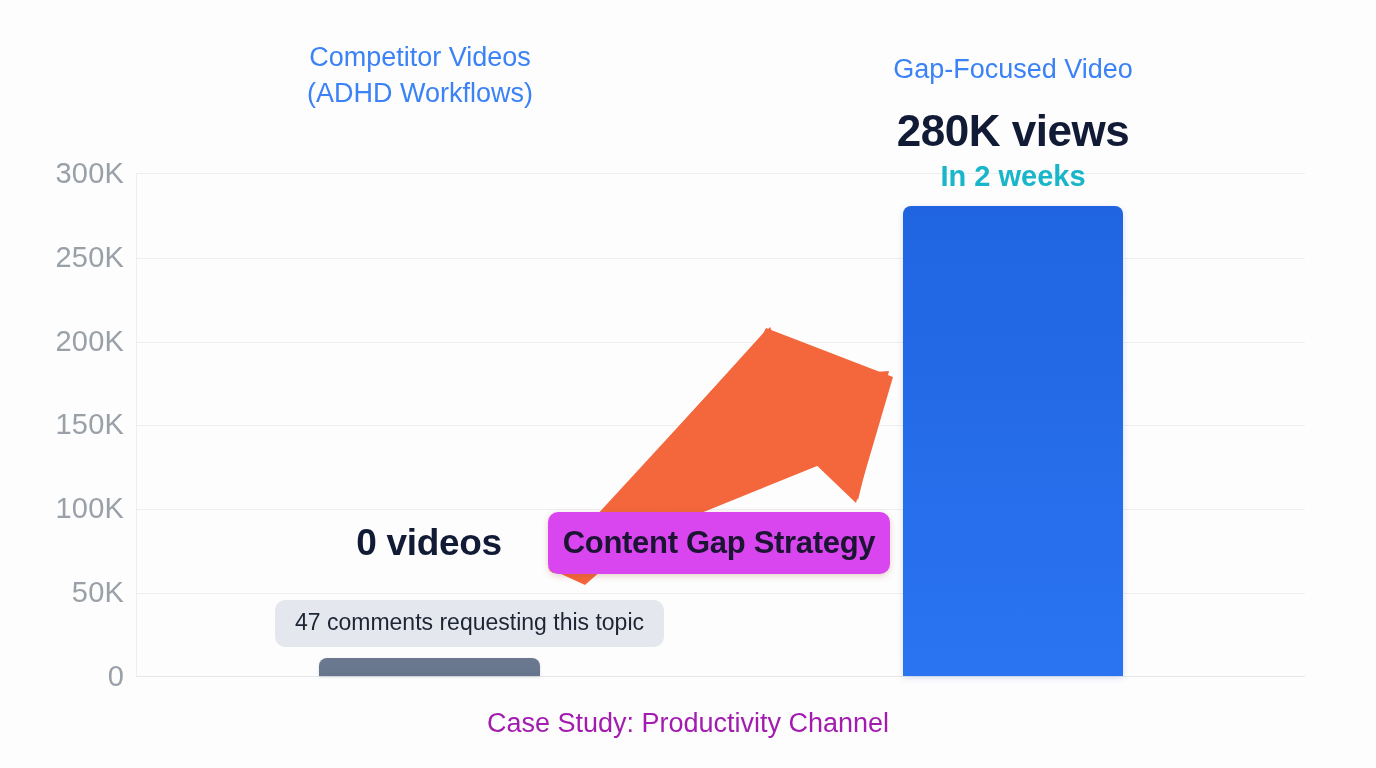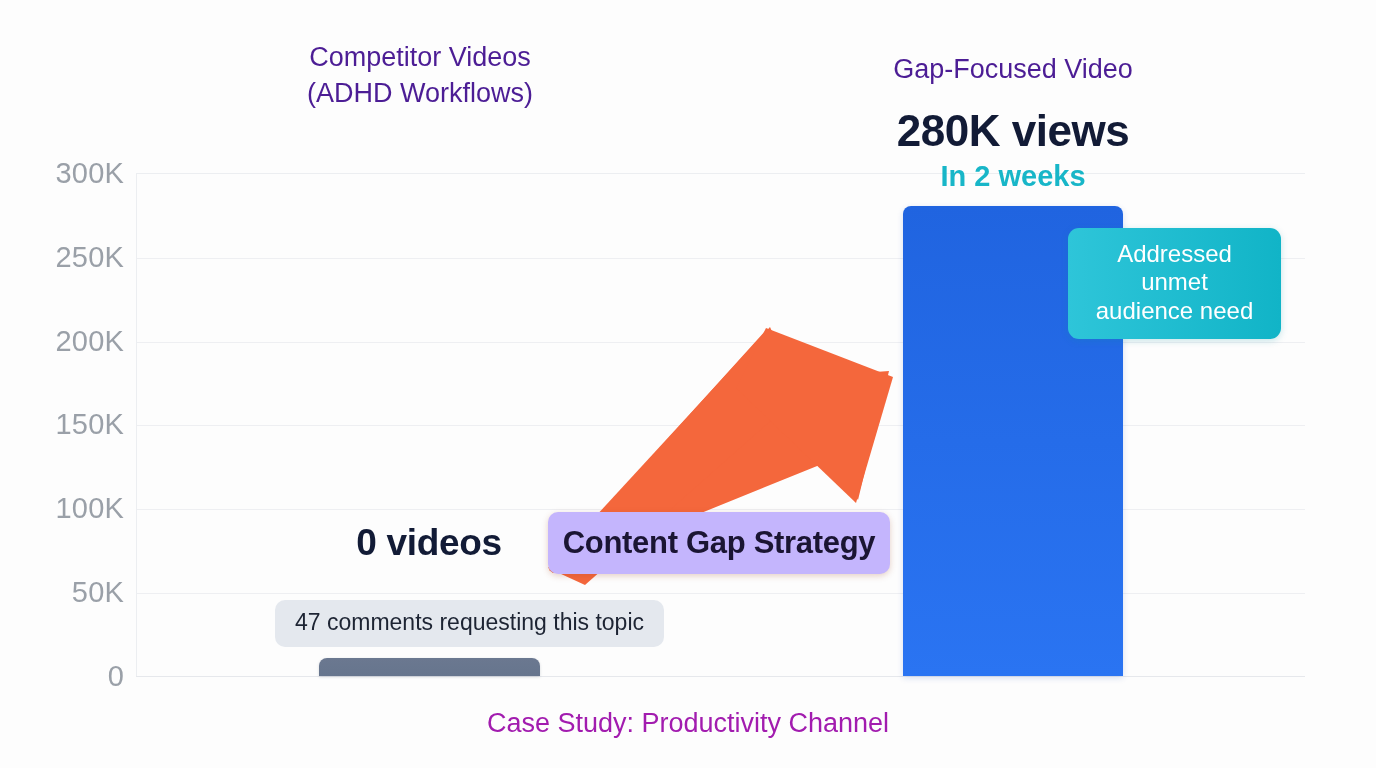--- a/index.html
+++ b/index.html
@@ -85,21 +85,21 @@
     top: 206px;
     height: 470px;
     background: linear-gradient(180deg, #2064e0 0%, #2a74f2 100%);
     box-shadow: 0 2px 6px rgba(25,70,180,.16);
   }
 
   
   .col-header {
     position: absolute;
     text-align: center;
-    color: #4c1d95;
+    color: #3b82f6;
     font-size: 27px;
     line-height: 1.32;
     white-space: pre-line;
   }
   #header-left  { left: 250px; top: 40px;  width: 340px; }
   #header-right { left: 843px; top: 52px;  width: 340px; }
 
   
   #gap-bignum {
     position: absolute;
@@ -185,21 +185,21 @@
     pointer-events: none;
   }
   #strategy-label {
     position: absolute;
     left: 548px;
     top: 512px;
     width: 342px;
     height: 62px;
     box-sizing: border-box;
     border-radius: 10px;
-    background: #c4b5fd;
+    background: #d946ef;
     color: #1b1533;
     font-size: 31px;
     font-weight: bold;
     letter-spacing: -.3px;
     display: flex;
     align-items: center;
     justify-content: center;
     box-shadow: 0 2px 6px rgba(160,70,35,.25);
   }
 
@@ -244,22 +244,20 @@
   <div class="col-header" id="header-left">Competitor Videos
 (ADHD Workflows)</div>
   <div class="col-header" id="header-right">Gap-Focused Video</div>
 
   <div id="gap-bignum">280K views</div>
   <div id="gap-subnote">In 2 weeks</div>
 
   <div id="comp-bignum">0 videos</div>
 
   <div id="comment-pill">47 comments requesting this topic</div>
-  <div id="unmet-badge">Addressed unmet
-audience need</div>
 
   <svg id="arrow-layer" viewBox="0 0 1376 768" xmlns="http://www.w3.org/2000/svg">
     <polygon fill="#f4673c" points="549,570 766,330 750,381 889,371 858,500 832,460 553,573"></polygon>
     <polygon fill="#f4673c" points="548,568 770,327 800,395 585,585"></polygon>
     <polygon fill="#f4673c" points="766,328 893,377 856,503 736,388"></polygon>
   </svg>
 
   <div id="strategy-label">Content Gap Strategy</div>
 
   <div id="footer-caption">Case Study: Productivity Channel</div>

